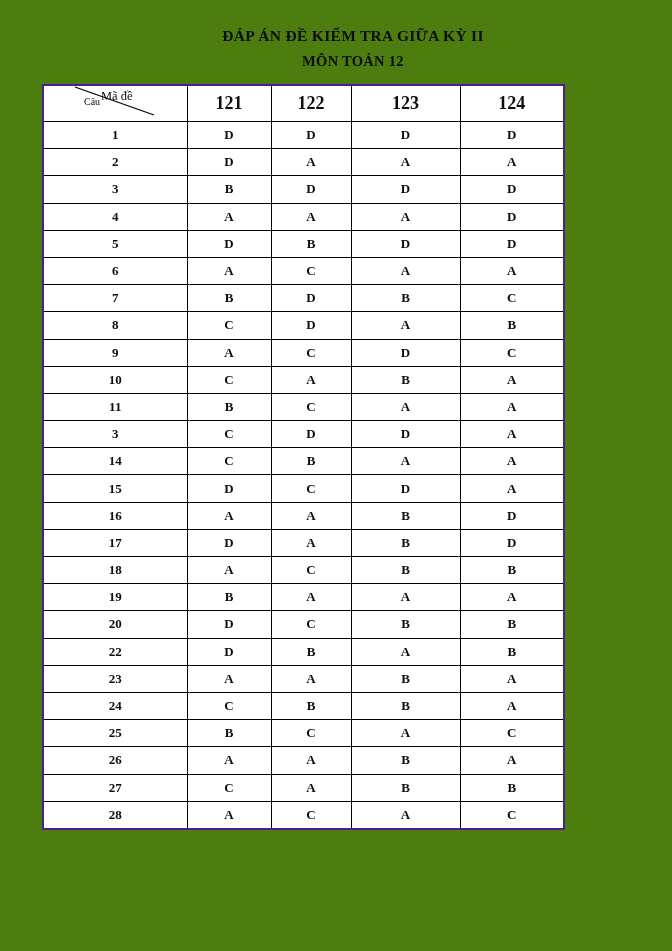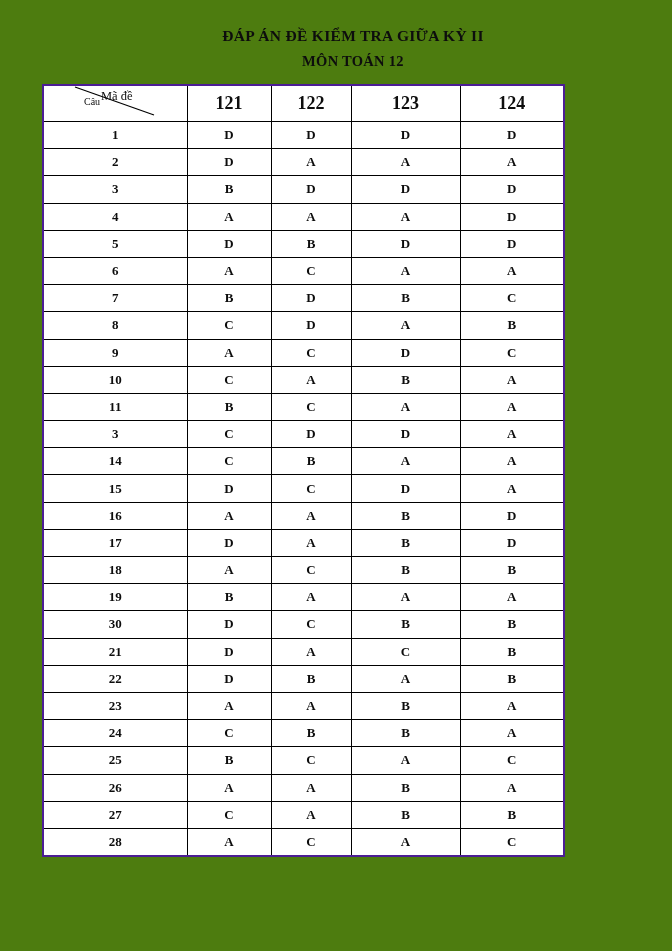--- a/index.html
+++ b/index.html
@@ -214,31 +214,24 @@
     <td>B</td>
   </tr>
         <tr>
     <td>19</td>
     <td>B</td>
     <td>A</td>
     <td>A</td>
     <td>A</td>
   </tr>
         <tr>
-    <td>30</td>
-    <td>D</td>
-    <td>C</td>
-    <td>B</td>
-    <td>B</td>
-  </tr>
-        <tr>
-    <td>21</td>
-    <td>D</td>
-    <td>A</td>
-    <td>C</td>
+    <td>20</td>
+    <td>D</td>
+    <td>C</td>
+    <td>B</td>
     <td>B</td>
   </tr>
         <tr>
     <td>22</td>
     <td>D</td>
     <td>B</td>
     <td>A</td>
     <td>B</td>
   </tr>
         <tr>

